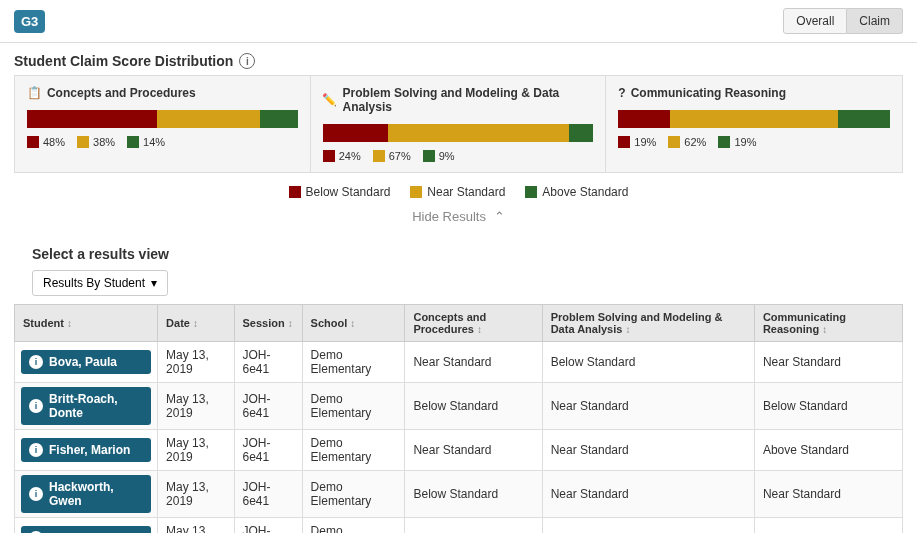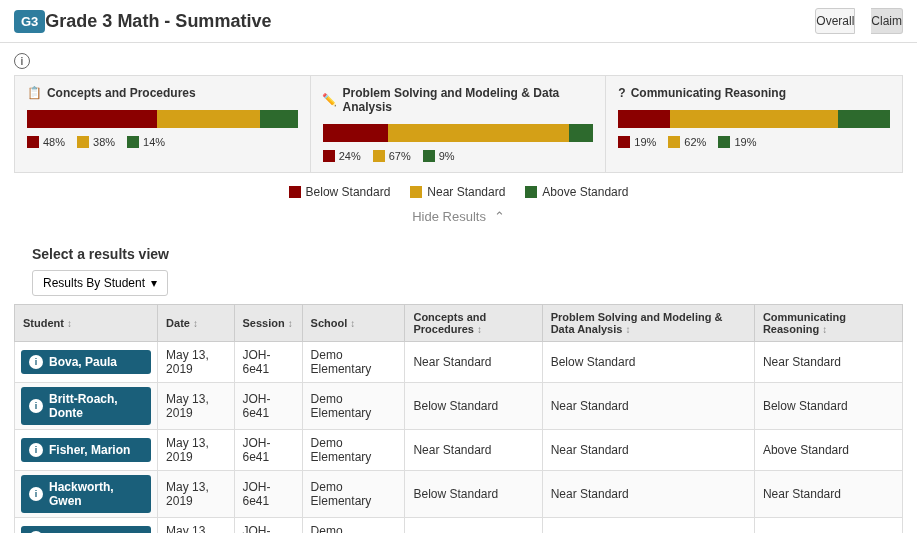--- a/index.html
+++ b/index.html
@@ -10,22 +10,22 @@
       padding: 8px 14px; border-bottom: 1px solid #ddd;
     }
     .header-left { display: flex; align-items: center; gap: 0; }
     .grade-badge {
       background: #2e7d9e; color: #fff; font-weight: bold;
       border-radius: 4px; padding: 4px 7px; font-size: 13px;
     }
     .header-title { font-size: 18px; font-weight: bold; color: #333; }
     .header-buttons { display: flex; gap: 0; }
     .header-btn {
-      padding: 5px 0; font-size: 12px; cursor: pointer; border: 1px solid #ccc;
-      background: #f5f5f5; color: #333; margin-left: 16px;
+      padding: 5px 12px; font-size: 12px; cursor: pointer; border: 1px solid #ccc;
+      background: #f5f5f5; color: #333;
     }
     .header-btn:first-child { border-radius: 3px 0 0 3px; }
     .header-btn:last-child { border-radius: 0 3px 3px 0; border-left: none; }
     .header-btn.active { background: #e0e0e0; }
 
     .section-title {
       font-size: 14px; font-weight: bold; padding: 10px 14px 6px;
       display: flex; align-items: center; gap: 6px;
     }
     .info-icon {
@@ -98,29 +98,29 @@
     .student-name { font-size: 12px; font-weight: bold; }
 
     .table-wrapper { margin: 0 14px; overflow-x: auto; }
   </style>
 </head>
 <body>
 
 <div class="header-bar">
   <div class="header-left">
     <span class="grade-badge">G3</span>
-    <span class="header-title">Grade 3 Math - Summative</span>
   </div>
   <div class="header-buttons">
     <button class="header-btn">Overall</button>
     <button class="header-btn active">Claim</button>
   </div>
 </div>
 
 <div class="section-title">
+  <span>Student Claim Score Distribution</span>
   <span class="info-icon">i</span>
 </div>
 
 <div class="distribution-grid" id="dist-grid">
     <div class="dist-cell">
       <div class="dist-cell-title">
         <span>📋</span>
         <span>Concepts and Procedures</span>
       </div>
       <div class="bar-container">

